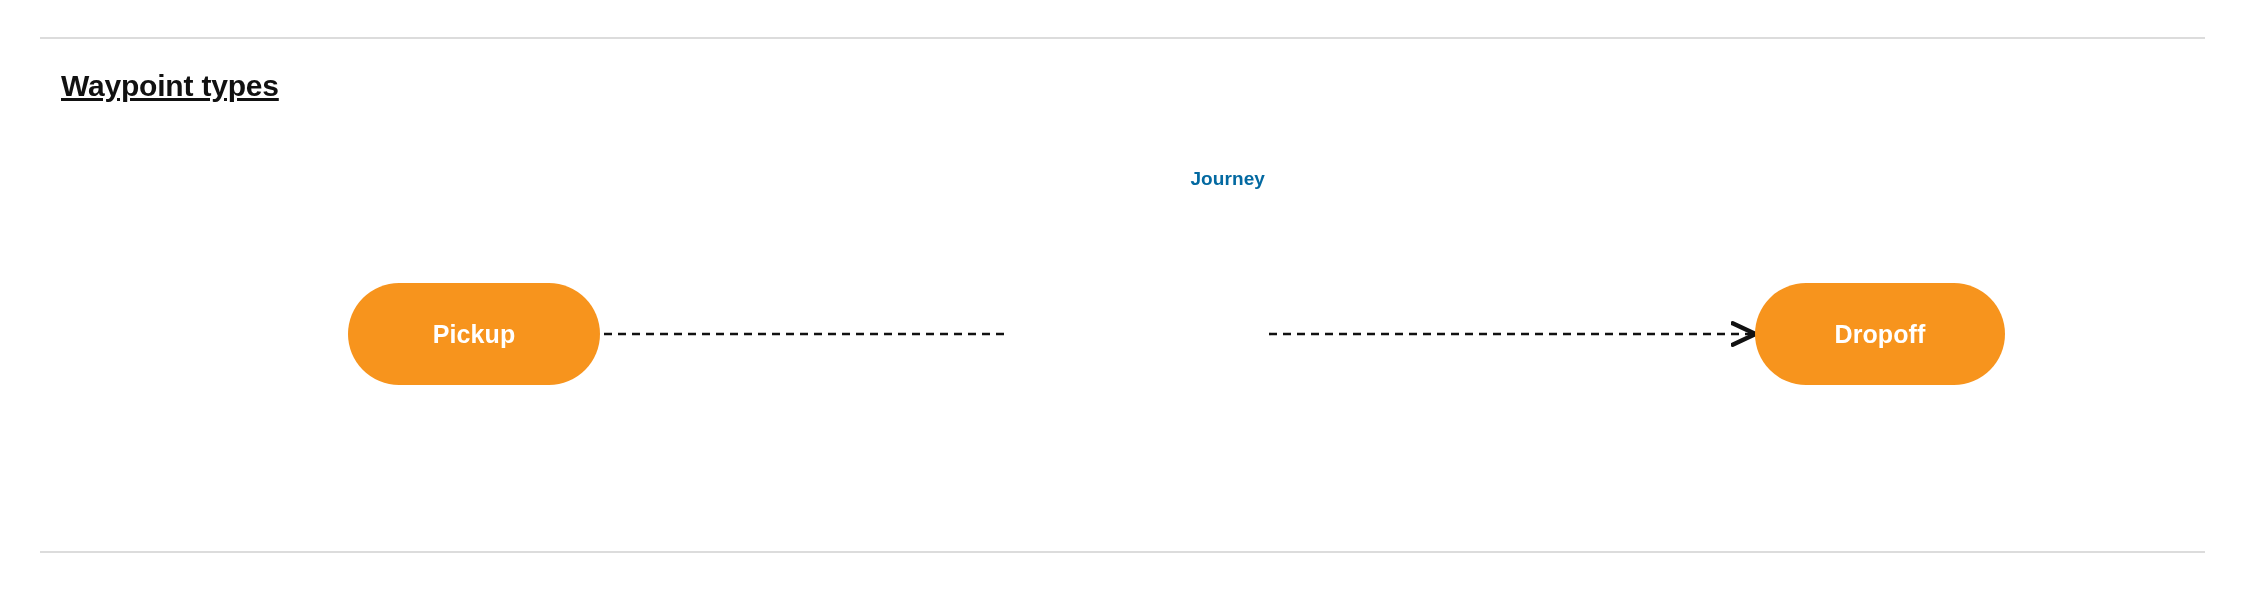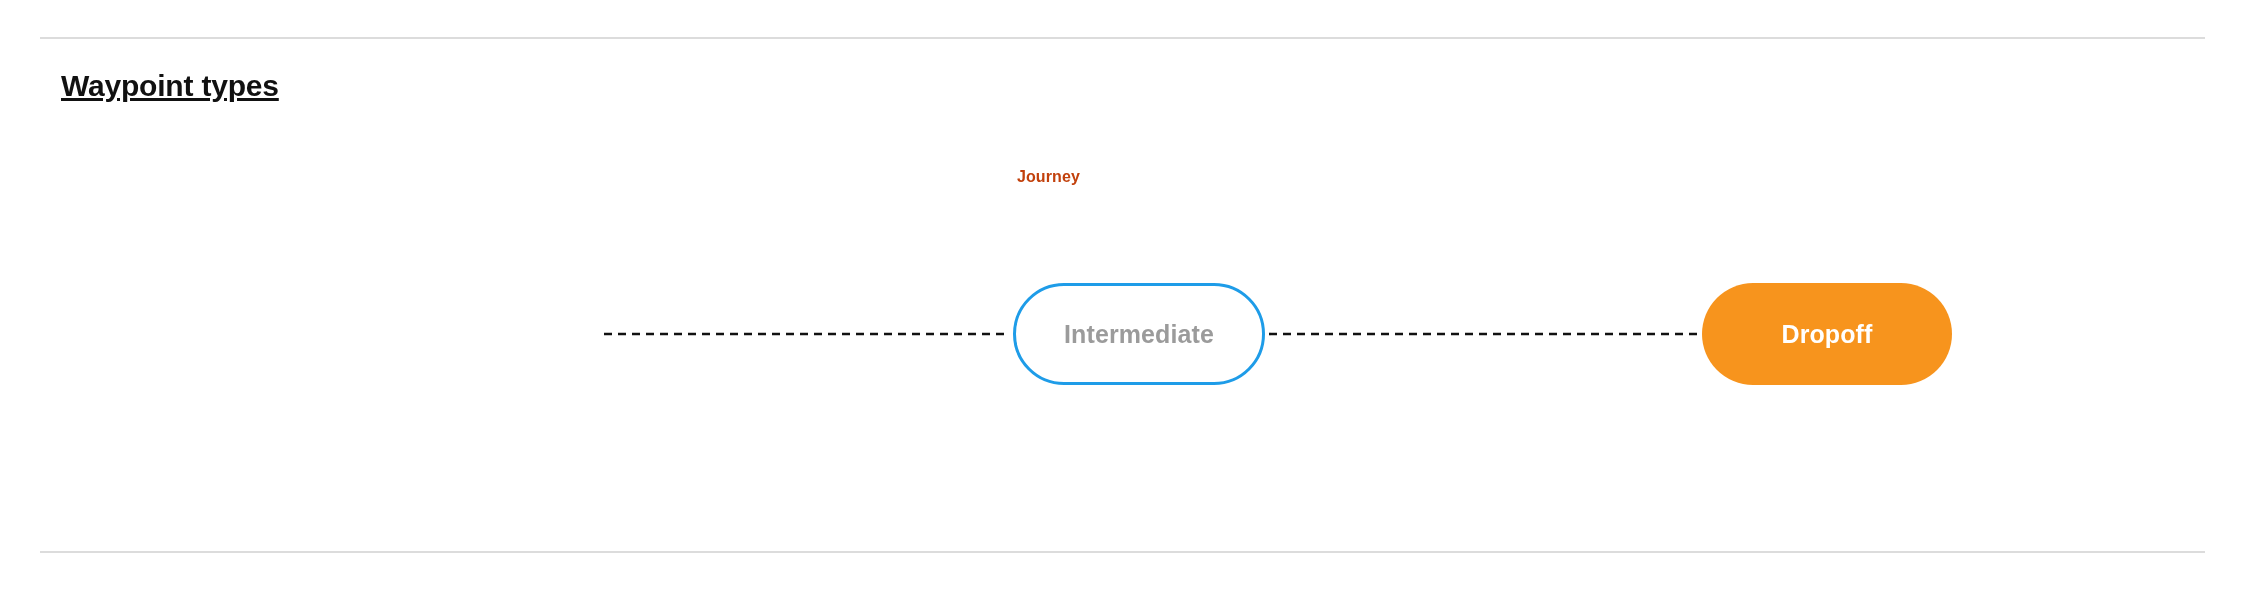--- a/index.html
+++ b/index.html
@@ -53,24 +53,24 @@
     top: 0;
     width: 2245px;
     height: 592px;
   }
 
   .diagram-caption {
     position: absolute;
     top: 168px;
     left: 1017px;
     width: 248px;
-    text-align: left;
-    font-size: 16px;
+    text-align: right;
+    font-size: 19px;
     font-weight: bold;
-    color: #c2410c;
+    color: #0369a1;
     letter-spacing: 0.1px;
     white-space: nowrap;
   }
 
   
   .node {
     position: absolute;
     top: 283px;
     height: 102px;
     box-sizing: border-box;
@@ -92,21 +92,21 @@
   }
 
   .node.intermediate {
     background: #ffffff;
     color: #9b9b9b;
     border: 3px solid #1e9ce8;
   }
 
   #node-pickup       { left: 348px;  width: 252px; }
   #node-intermediate { left: 1013px; width: 252px; }
-  #node-dropoff      { left: 1702px; width: 250px; }
+  #node-dropoff      { left: 1755px; width: 250px; }
 
   
   .connectors {
     position: absolute;
     left: 0;
     top: 0;
     width: 2245px;
     height: 592px;
     pointer-events: none;
   }
@@ -129,24 +129,24 @@
         <marker id="arrow-open" markerWidth="11" markerHeight="11" refX="9.2" refY="5" orient="auto" markerUnits="strokeWidth">
           <path d="M 0.6 0.9 L 9.4 5 L 0.6 9.1" fill="none" stroke="#111111" stroke-width="1.7" stroke-linecap="round" stroke-linejoin="round"></path>
         </marker>
       </defs>
 
       <line x1="604" y1="334" x2="1009" y2="334" stroke="#111111" stroke-width="2.6" stroke-dasharray="8 6" stroke-linecap="butt"></line>
 
       <line x1="1269" y1="334" x2="1755" y2="334" stroke="#111111" stroke-width="2.6" stroke-dasharray="8 6" stroke-linecap="butt" marker-end="url(#arrow-open)"></line>
     </svg>
 
+    <div class="node terminal" id="node-pickup">
+      <span>Pickup</span>
+    </div>
 
-    <div class="node intermediate" id="node-intermediate">
-      <span>Intermediate</span>
-    </div>
 
     <div class="node terminal" id="node-dropoff">
       <span>Dropoff</span>
     </div>
 
   </div>
 
   <div class="divider bottom"></div>
 
 </div>

